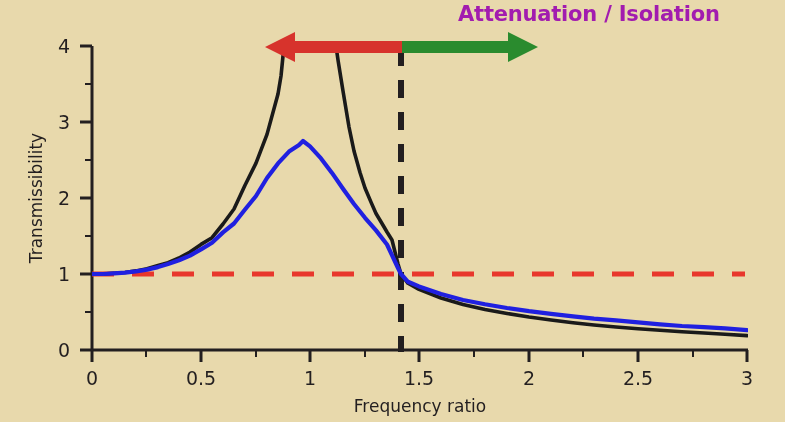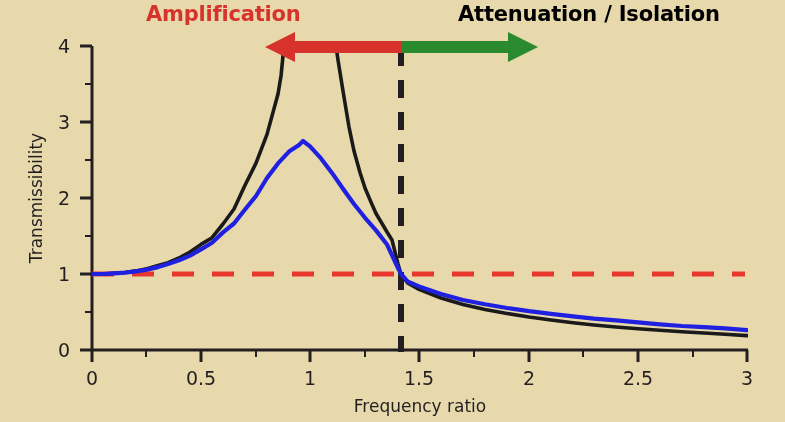--- a/index.html
+++ b/index.html
@@ -26,42 +26,41 @@
     font-size: 21px;
     letter-spacing: -0.2px;
     white-space: nowrap;
   }
   #label-amplification {
     color: #d7332c;
     left: 146px;
     top: 2px;
   }
   #label-attenuation {
-    color: #000000;
+    color: #a21caf;
     left: 458px;
     top: 2px;
   }
   svg { display: block; }
   .tick-text {
     font-family: "DejaVu Sans", sans-serif;
     font-size: 19px;
     fill: #231f20;
   }
   .axis-title {
     font-family: "DejaVu Sans", sans-serif;
     font-size: 17px;
     fill: #231f20;
   }
 </style>
 </head>
 <body>
 
 <div id="chart-root">
 
-  <div class="ann-label" id="label-amplification">Amplification</div>
 
   <div class="ann-label" id="label-attenuation">Attenuation / Isolation</div>
 
   <svg width="785" height="422" viewBox="0 0 785 422">
 
     <g>
       <line x1="92" y1="46" x2="92" y2="351" stroke="#231f20" stroke-width="3"></line>
 
       <line x1="80" y1="46" x2="92" y2="46" stroke="#231f20" stroke-width="3"></line>
       <line x1="80" y1="122" x2="92" y2="122" stroke="#231f20" stroke-width="3"></line>

